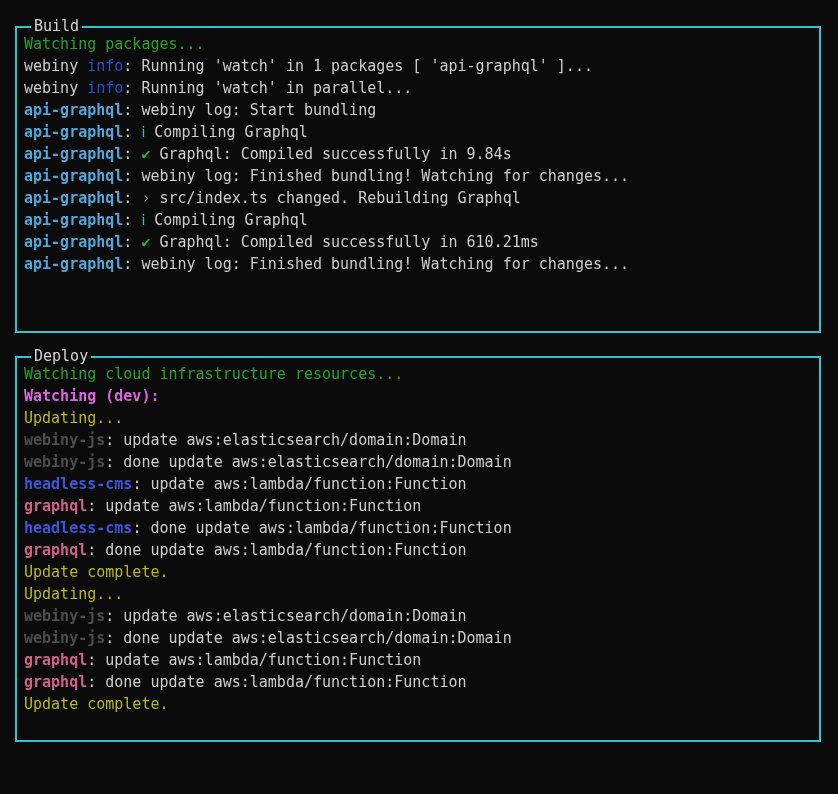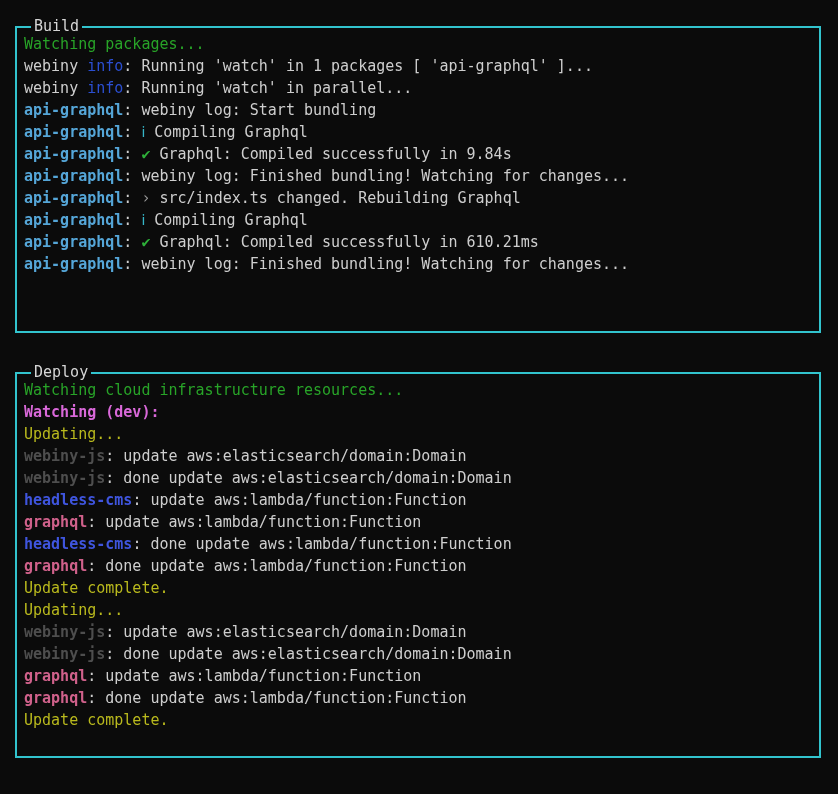--- a/index.html
+++ b/index.html
@@ -18,21 +18,21 @@
   }
   .panel {
     position: absolute;
     left: 15px;
     width: 806px;
     border: 2px solid var(--border, #32c4ce);
     box-sizing: border-box;
     background: #0b0b0b;
   }
   .panel-build  { top: 26px;  height: 307px; }
-  .panel-deploy { top: 372px; height: 386px; }
+  .panel-deploy { top: 356px; height: 386px; }
   .panel-title {
     position: absolute;
     top: -10px;
     left: 14px;
     padding: 0 3px;
     background: #0b0b0b;
     color: #d6d6d6;
     line-height: 16px;
     font-size: 15px;
   }

